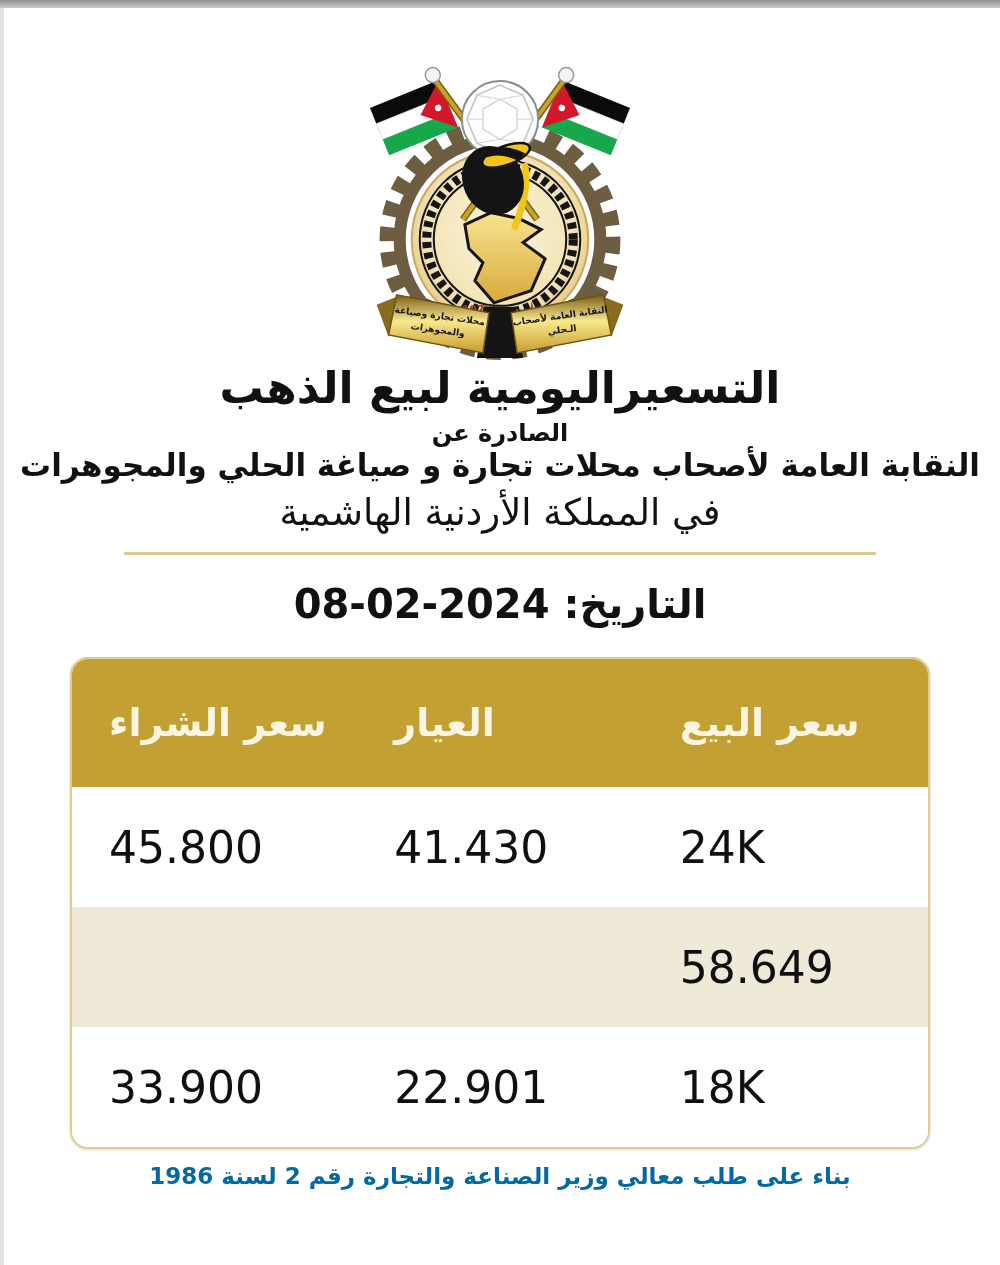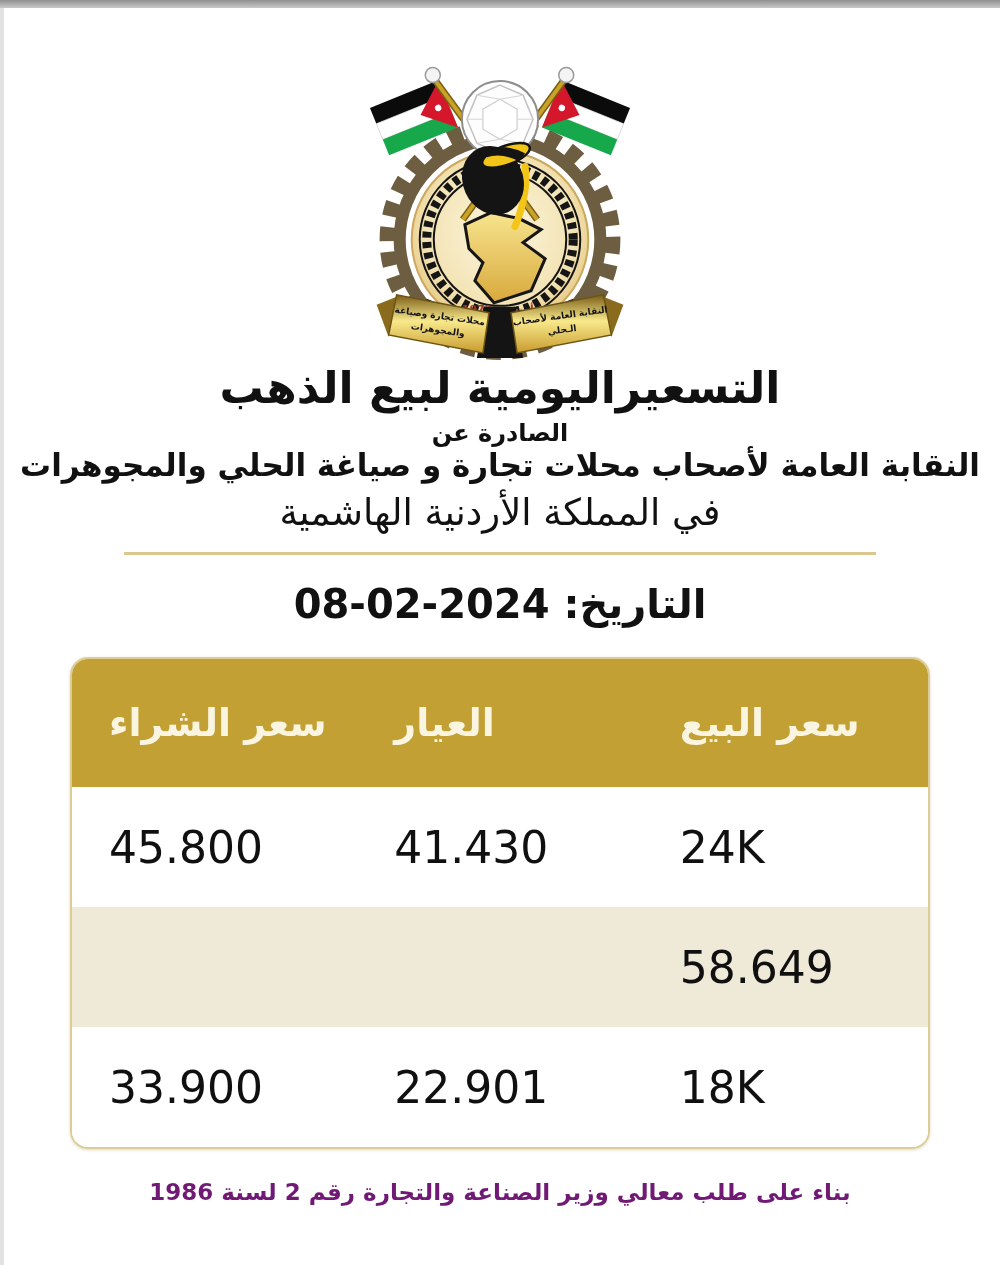--- a/index.html
+++ b/index.html
@@ -29,21 +29,21 @@
     display:grid;grid-template-columns:1fr 1fr 1fr;align-items:center;
     background:#c2a033;color:#faf5e0;height:128px;
     font-size:38px;font-weight:600;border-radius:14px 14px 0 0;
   }
   .trow{
     display:grid;grid-template-columns:1fr 1fr 1fr;align-items:center;
     height:120px;font-size:44px;font-weight:500;background:#ffffff;color:#101010;
   }
   .trow.alt{background:#efe9d8;}
   .cell{text-align:left;padding-left:37px;}
-  .footer-note{font-size:23px;font-weight:600;margin-top:30px;direction:rtl;color:#701a75;}
+  .footer-note{font-size:23px;font-weight:600;margin-top:14px;direction:rtl;color:#0369a1;}
 </style>
 </head>
 <body>
 
 <div class="edge-top"></div>
 <div class="edge-left"></div>
 
 <div class="sheet">
 
   <div class="logo-wrap">

